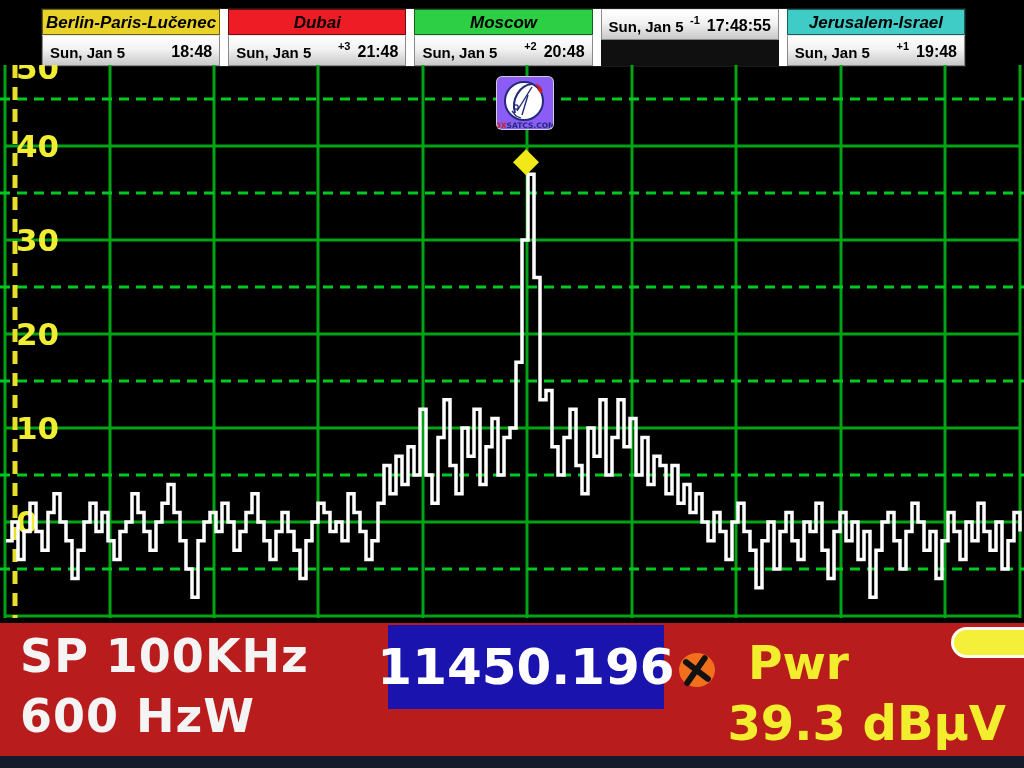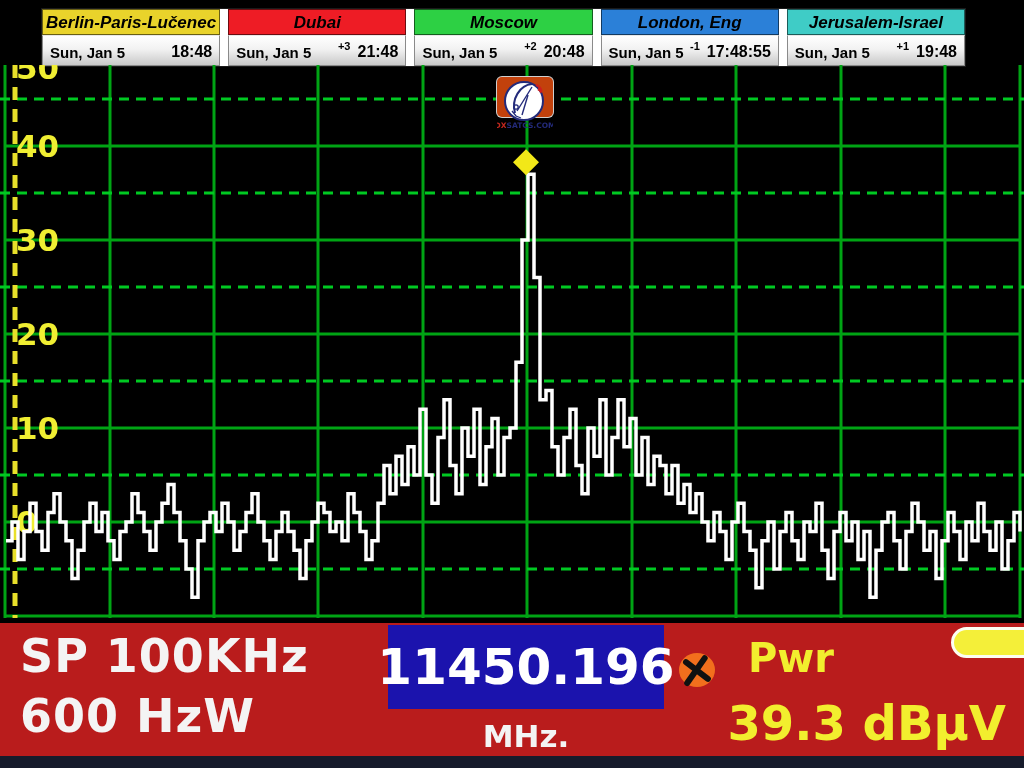--- a/index.html
+++ b/index.html
@@ -23,35 +23,35 @@
   .clock-date{font-size:15px;white-space:nowrap;}
   .clock-offset{margin-left:auto;font-size:11px;align-self:flex-start;margin-top:0;padding-right:7px;}
   .clock-time{font-size:16px;white-space:nowrap;}
 
   
   .plot{position:absolute;left:0;top:65px;width:1024px;height:558px;overflow:hidden;}
   .plot svg{display:block;}
   .plot text{font-family:"DejaVu Sans",sans-serif;font-weight:bold;font-size:31px;}
 
   
-  .logo{position:absolute;left:497px;top:77px;width:56px;height:40px;background:#c2410c;
+  .logo{position:absolute;left:497px;top:77px;width:56px;height:52px;background:#8b5cf6;
         border-radius:5px;box-shadow:0 0 0 1px #cfcfcf;}
 
   
   .panel{position:absolute;left:0;top:623px;width:1024px;height:133px;background:#b91c1c;color:#f4f4f4;}
   .big-white{position:absolute;font-weight:bold;font-size:46px;letter-spacing:1px;color:#f4f4f4;white-space:nowrap;}
   .lbl-span{left:20px;top:6px;}
   .lbl-filter{left:20px;top:66px;}
   .freq-box{position:absolute;left:388px;top:2px;width:276px;height:84px;background:#1b13ad;
             display:flex;align-items:center;justify-content:center;}
   .freq-value{font-weight:bold;font-size:50px;color:#fff;white-space:nowrap;}
   .freq-unit{position:absolute;left:388px;top:95px;width:276px;text-align:center;
              font-weight:bold;font-size:31px;color:#f4f4f4;}
   .x-icon{position:absolute;left:678px;top:29px;width:38px;height:38px;cursor:pointer;}
-  .pwr-label{position:absolute;left:748px;top:12px;font-weight:bold;font-size:40px;color:#f2ee2e;}
+  .pwr-label{position:absolute;left:748px;top:12px;font-weight:bold;font-size:47px;color:#f2ee2e;}
   .pwr-value{position:absolute;right:18px;top:72px;font-weight:bold;font-size:48px;color:#f2ee2e;white-space:nowrap;}
   .pill-button{position:absolute;left:951px;top:4px;width:86px;height:31px;background:#f4ef39;
                border:3px solid #fdfdf2;border-radius:16px 10px 10px 16px;box-sizing:border-box;cursor:pointer;}
   .bottom-strip{position:absolute;left:0;top:756px;width:1024px;height:12px;background:#161b2b;}
 </style>
 </head>
 <body>
 
 <div class="clock-bar">
   <div class="clock">
@@ -72,21 +72,20 @@
   </div>
   <div class="clock">
     <div class="clock-name" style="background: rgb(45, 208, 68);">Moscow</div>
     <div class="clock-time-row">
       <span class="clock-date">Sun, Jan 5</span>
       <span class="clock-offset">+2</span>
       <span class="clock-time">20:48</span>
     </div>
   </div>
   <div class="clock">
-    <div class="clock-name" style="background: rgb(43, 128, 216);">London, Eng</div>
     <div class="clock-time-row">
       <span class="clock-date">Sun, Jan 5</span>
       <span class="clock-offset">-1</span>
       <span class="clock-time">17:48:55</span>
     </div>
   </div>
   <div class="clock">
     <div class="clock-name" style="background: rgb(63, 204, 198);">Jerusalem-Israel</div>
     <div class="clock-time-row">
       <span class="clock-date">Sun, Jan 5</span>
@@ -149,21 +148,20 @@
   </svg>
 </div>
 
 <div class="panel">
   <div class="big-white lbl-span">SP 100KHz</div>
   <div class="big-white lbl-filter">600 HzW</div>
 
   <div class="freq-box">
     <span class="freq-value">11450.196</span>
   </div>
-  <div class="freq-unit">MHz.</div>
 
   <svg class="x-icon" viewBox="0 0 38 38">
     <ellipse cx="19" cy="18" rx="18" ry="17" fill="#f26f1d"></ellipse>
     <path d="M9,9 L29,28 M28,7 L8,30" stroke="#111" stroke-width="6" stroke-linecap="round" transform="rotate(-6 19 19)"></path>
   </svg>
 
   <div class="pwr-label">Pwr</div>
   <div class="pwr-value">39.3 dBµV</div>
 
   <div class="pill-button"></div>

